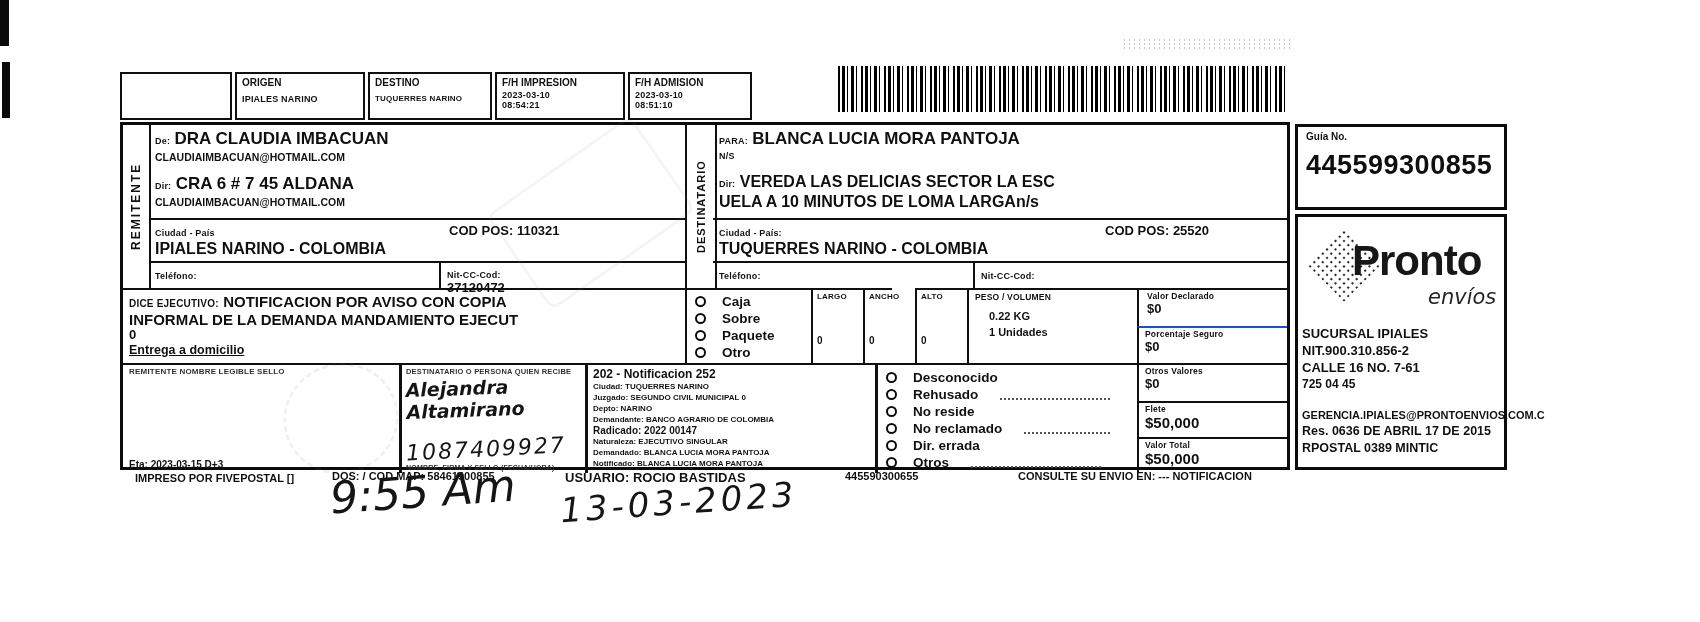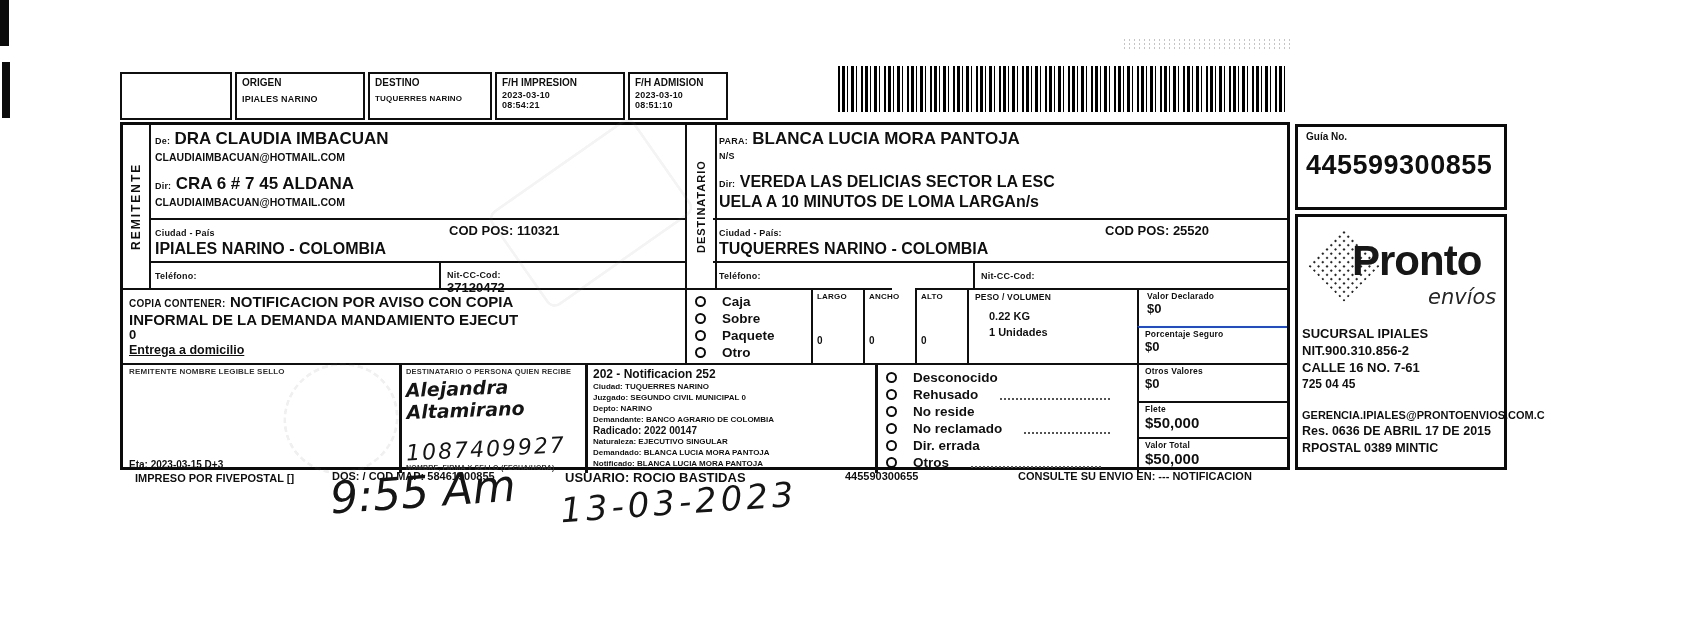--- a/index.html
+++ b/index.html
@@ -49,21 +49,21 @@
     <div class="lbl10">DESTINO</div>
     <div class="tlbl" style="margin-top:6px;font-size:8px;">TUQUERRES NARINO</div>
   </div>
 
   <div class="abs box" style="left:495px;top:72px;width:130px;height:48px;padding:3px 5px;">
     <div class="lbl10">F/H IMPRESION</div>
     <div class="tlbl" style="margin-top:2px;">2023-03-10</div>
     <div class="tlbl">08:54:21</div>
   </div>
 
-  <div class="abs box" style="left:628px;top:72px;width:100px;height:48px;padding:3px 5px;">
+  <div class="abs box" style="left:628px;top:72px;width:124px;height:48px;padding:3px 5px;">
     <div class="lbl10">F/H ADMISION</div>
     <div class="tlbl" style="margin-top:2px;">2023-03-10</div>
     <div class="tlbl">08:51:10</div>
   </div>
 
   <div class="abs barcode" style="left:838px;top:66px;width:450px;height:46px;"></div>
 
   <div class="abs box3" style="left:120px;top:122px;width:1170px;height:348px;">
 
     <div class="abs" style="left:0;top:0;width:26px;height:163px;border-right:2px solid #141414;">
@@ -122,21 +122,21 @@
 
     <div class="abs" style="left:590px;top:136px;width:260px;height:27px;border-top:2px solid #141414;padding:2px 6px;box-sizing:border-box;">
       <span class="tlbl">Teléfono:</span>
     </div>
     <div class="abs" style="left:850px;top:136px;width:314px;height:27px;border-top:2px solid #141414;border-left:2px solid #141414;padding:2px 6px;box-sizing:border-box;">
       <span class="tlbl">Nit-CC-Cod:</span>
     </div>
 
     <div class="abs" style="left:0;top:163px;width:562px;height:75px;border-top:2px solid #141414;padding:3px 6px;box-sizing:border-box;">
       <div>
-        <span class="tlbl" style="font-size:10px;">COPIA CONTENER:</span>
+        <span class="tlbl" style="font-size:10px;">DICE EJECUTIVO:</span>
         <span class="vbold" style="font-size:15px;">NOTIFICACION POR AVISO CON COPIA</span>
       </div>
       <div class="vbold" style="font-size:15px;line-height:17px;">INFORMAL DE LA  DEMANDA  MANDAMIENTO EJECUT</div>
       <div class="vbold" style="font-size:13px;line-height:13px;">0</div>
       <div class="vbold" style="font-size:12.5px;text-decoration:underline;margin-top:2px;">Entrega a domicilio</div>
     </div>
 
     <div class="abs" style="left:562px;top:163px;width:126px;height:75px;border-top:2px solid #141414;border-left:2px solid #141414;padding:3px 8px;box-sizing:border-box;display:flex;flex-direction:column;justify-content:space-between;">
       <div class="ckrow">
           <span class="circ"></span>

